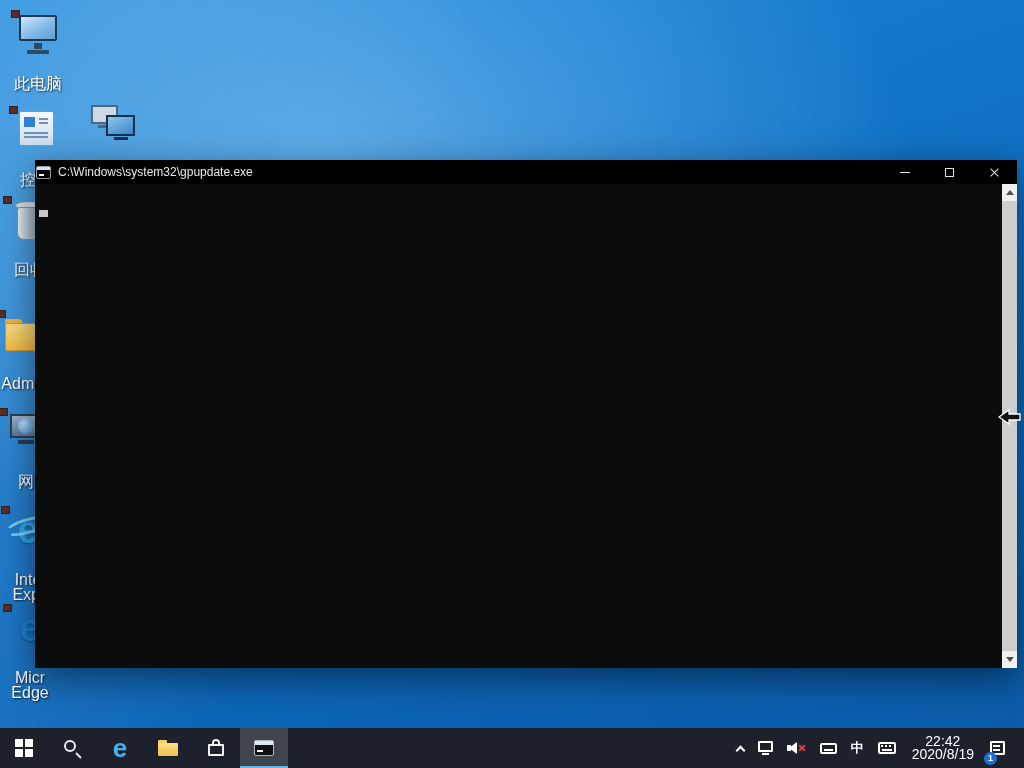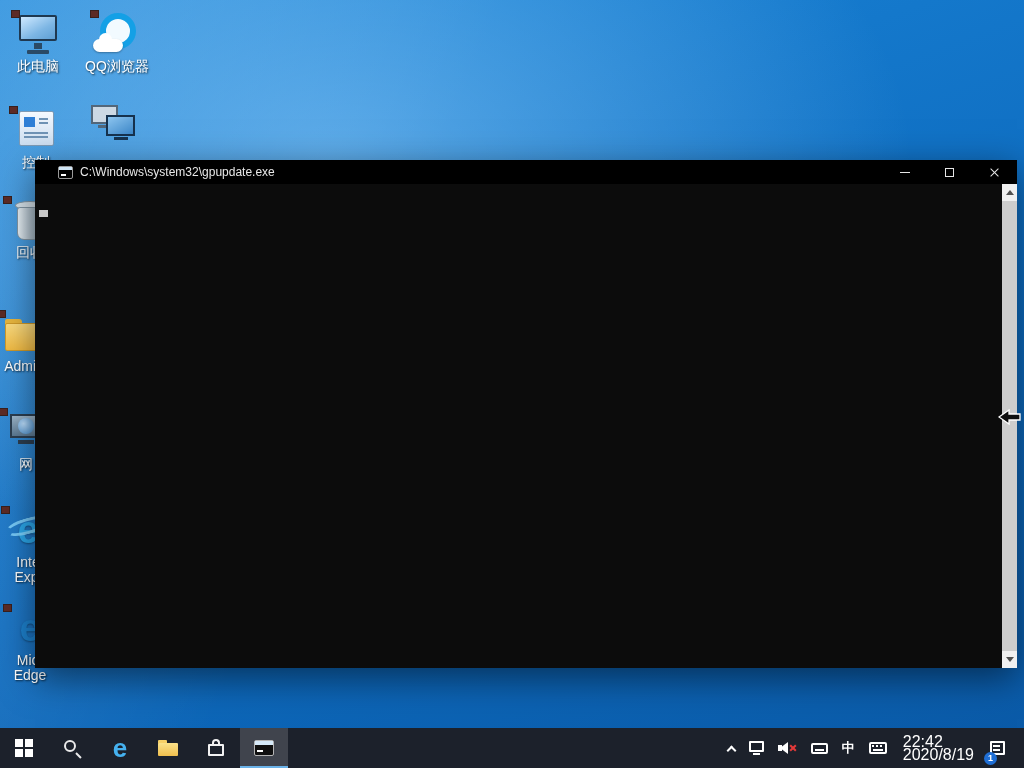--- a/index.html
+++ b/index.html
@@ -8,21 +8,21 @@
 
   .screen{position:absolute;inset:0;
     background:
       radial-gradient(900px 620px at 32% 22%, rgba(150,210,255,.55), rgba(150,210,255,0) 65%),
       linear-gradient(112deg, rgba(255,255,255,.10) 10%, rgba(255,255,255,0) 38%),
       linear-gradient(160deg,#1b86d8 0%,#0e6cc0 55%,#0a59a6 100%);}
 
   
   .dicon{position:absolute;width:76px;text-align:center;z-index:1;cursor:default}
   .art{position:relative;width:48px;height:46px;margin:0 auto}
-  .label{margin-top:1px;font-size:14px;line-height:15px;color:#fff;
+  .label{margin-top:18px;font-size:16px;line-height:15px;color:#fff;
          text-shadow:1px 1px 2px rgba(0,0,0,.75);white-space:pre-line}
   .obadge{position:absolute;width:9px;height:8px;background:#5c2b26;border:1px solid #39201d;
           left:-3px;top:-2px;z-index:2}
 
   .pc-screen{position:absolute;left:5px;top:3px;width:38px;height:26px;border:2px solid #1f3850;
              border-radius:2px;background:linear-gradient(150deg,#cfe9ff 0%,#7db6e4 60%,#5e9fd4 100%)}
   .pc-stand{position:absolute;left:20px;top:31px;width:8px;height:6px;background:#2a4a66}
   .pc-base{position:absolute;left:13px;top:38px;width:22px;height:4px;background:#2a4a66;border-radius:1px}
 
   .qq-ring{position:absolute;left:7px;top:1px;width:36px;height:36px;border-radius:50%;
@@ -62,21 +62,21 @@
   .big-e{position:absolute;left:4px;top:0;width:40px;height:44px;text-align:center;
          font:700 38px/44px "Liberation Sans",sans-serif;text-shadow:0 1px 2px rgba(0,0,0,.35)}
   .ie-color{color:#2ba7ea}
   .edge-color{color:#1d82cf}
   .ie-ring{position:absolute;left:1px;top:10px;width:46px;height:16px;border:3px solid rgba(135,215,255,.85);
            border-left-color:transparent;border-radius:50%;transform:rotate(-16deg)}
 
   
   .conwin{position:absolute;left:35px;top:160px;width:982px;height:508px;z-index:5;
           box-shadow:0 10px 34px rgba(0,0,0,.5)}
-  .titlebar{height:24px;background:#000;display:flex;align-items:center;padding-left:23px;color:#e6e6e6}
+  .titlebar{height:24px;background:#000;display:flex;align-items:center;padding-left:1px;color:#e6e6e6}
   .cmd-ico{width:15px;height:13px;border:1px solid #9a9a9a;border-radius:2px;background:#000;position:relative;flex:none}
   .cmd-ico::before{content:"";position:absolute;left:0;top:0;right:0;height:3px;background:#cfe4f5}
   .cmd-ico::after{content:"";position:absolute;left:2px;bottom:2px;width:5px;height:2px;background:#fff}
   .wtitle{font-size:12px;margin-left:7px;flex:1;white-space:nowrap;overflow:hidden;color:#e8e8e8}
   .caption-btns{display:flex;height:100%}
   .cbtn{width:45px;height:100%;display:flex;align-items:center;justify-content:center}
   .glyph-min{width:10px;height:1px;background:#e6e6e6}
   .glyph-max{width:9px;height:9px;border:1px solid #e6e6e6}
   .glyph-close{position:relative;width:11px;height:11px}
   .glyph-close i{position:absolute;left:5px;top:0;width:1px;height:11px;background:#e6e6e6}
@@ -138,21 +138,21 @@
   .vol-ico .tri{position:absolute;left:2px;top:1px;width:0;height:0;
                 border-top:6px solid transparent;border-bottom:6px solid transparent;border-right:8px solid #fff}
   .vol-ico .xa,.vol-ico .xb{position:absolute;right:0;top:6px;width:8px;height:2px;background:#e43a3a}
   .vol-ico .xa{transform:rotate(45deg)}.vol-ico .xb{transform:rotate(-45deg)}
   .kb-ico{width:17px;height:11px;border:2px solid #fff;border-radius:2px;position:relative}
   .kb-ico::after{content:"";position:absolute;left:2px;bottom:1px;width:9px;height:2px;background:#fff}
   .tkb-ico{width:18px;height:12px;border:2px solid #fff;border-radius:2px;position:relative}
   .tkb-ico::before{content:"";position:absolute;left:1px;top:1px;width:2px;height:2px;background:#fff;
                    box-shadow:4px 0 #fff,8px 0 #fff}
   .tkb-ico::after{content:"";position:absolute;left:2px;bottom:1px;width:10px;height:2px;background:#fff}
-  .clock{text-align:left;font-size:16px;line-height:13px;color:#fff;padding:0 9px}
+  .clock{text-align:center;font-size:14px;line-height:13px;color:#fff;padding:0 9px}
   .ac-ico{width:15px;height:14px;border:2px solid #fff;border-radius:1px;position:relative}
   .ac-ico::before{content:"";position:absolute;left:1px;top:2px;width:7px;height:2px;background:#fff;box-shadow:0 4px 0 #fff}
   .ac-badge{position:absolute;left:1px;bottom:3px;width:13px;height:13px;border-radius:50%;background:#1f6ed4;
             color:#fff;font-size:9px;line-height:13px;text-align:center;font-weight:700}
 
   .cursor-svg{position:absolute;left:998px;top:408px;z-index:30}
 </style>
 </head>
 <body>
 
@@ -161,28 +161,20 @@
   <div class="dicon" style="left:0;top:12px">
     <div class="art">
       <span class="obadge"></span>
       <div class="pc-screen"></div>
         <div class="pc-stand"></div>
         <div class="pc-base"></div>
     </div>
     <div class="label">此电脑</div>
   </div>
 
-  <div class="dicon" style="left:79px;top:12px">
-    <div class="art">
-      <span class="obadge"></span>
-      <div class="qq-ring"></div>
-        <div class="qq-cloud"></div>
-    </div>
-    <div class="label">QQ浏览器</div>
-  </div>
 
   <div class="dicon" style="left:-2px;top:108px">
     <div class="art">
       <span class="obadge"></span>
       <div class="cp-box"></div>
         <div class="cp-pane"></div>
       <div class="cp-l1"></div>
         <div class="cp-l2"></div>
         <div class="cp-l3"></div>
         <div class="cp-l4"></div>

